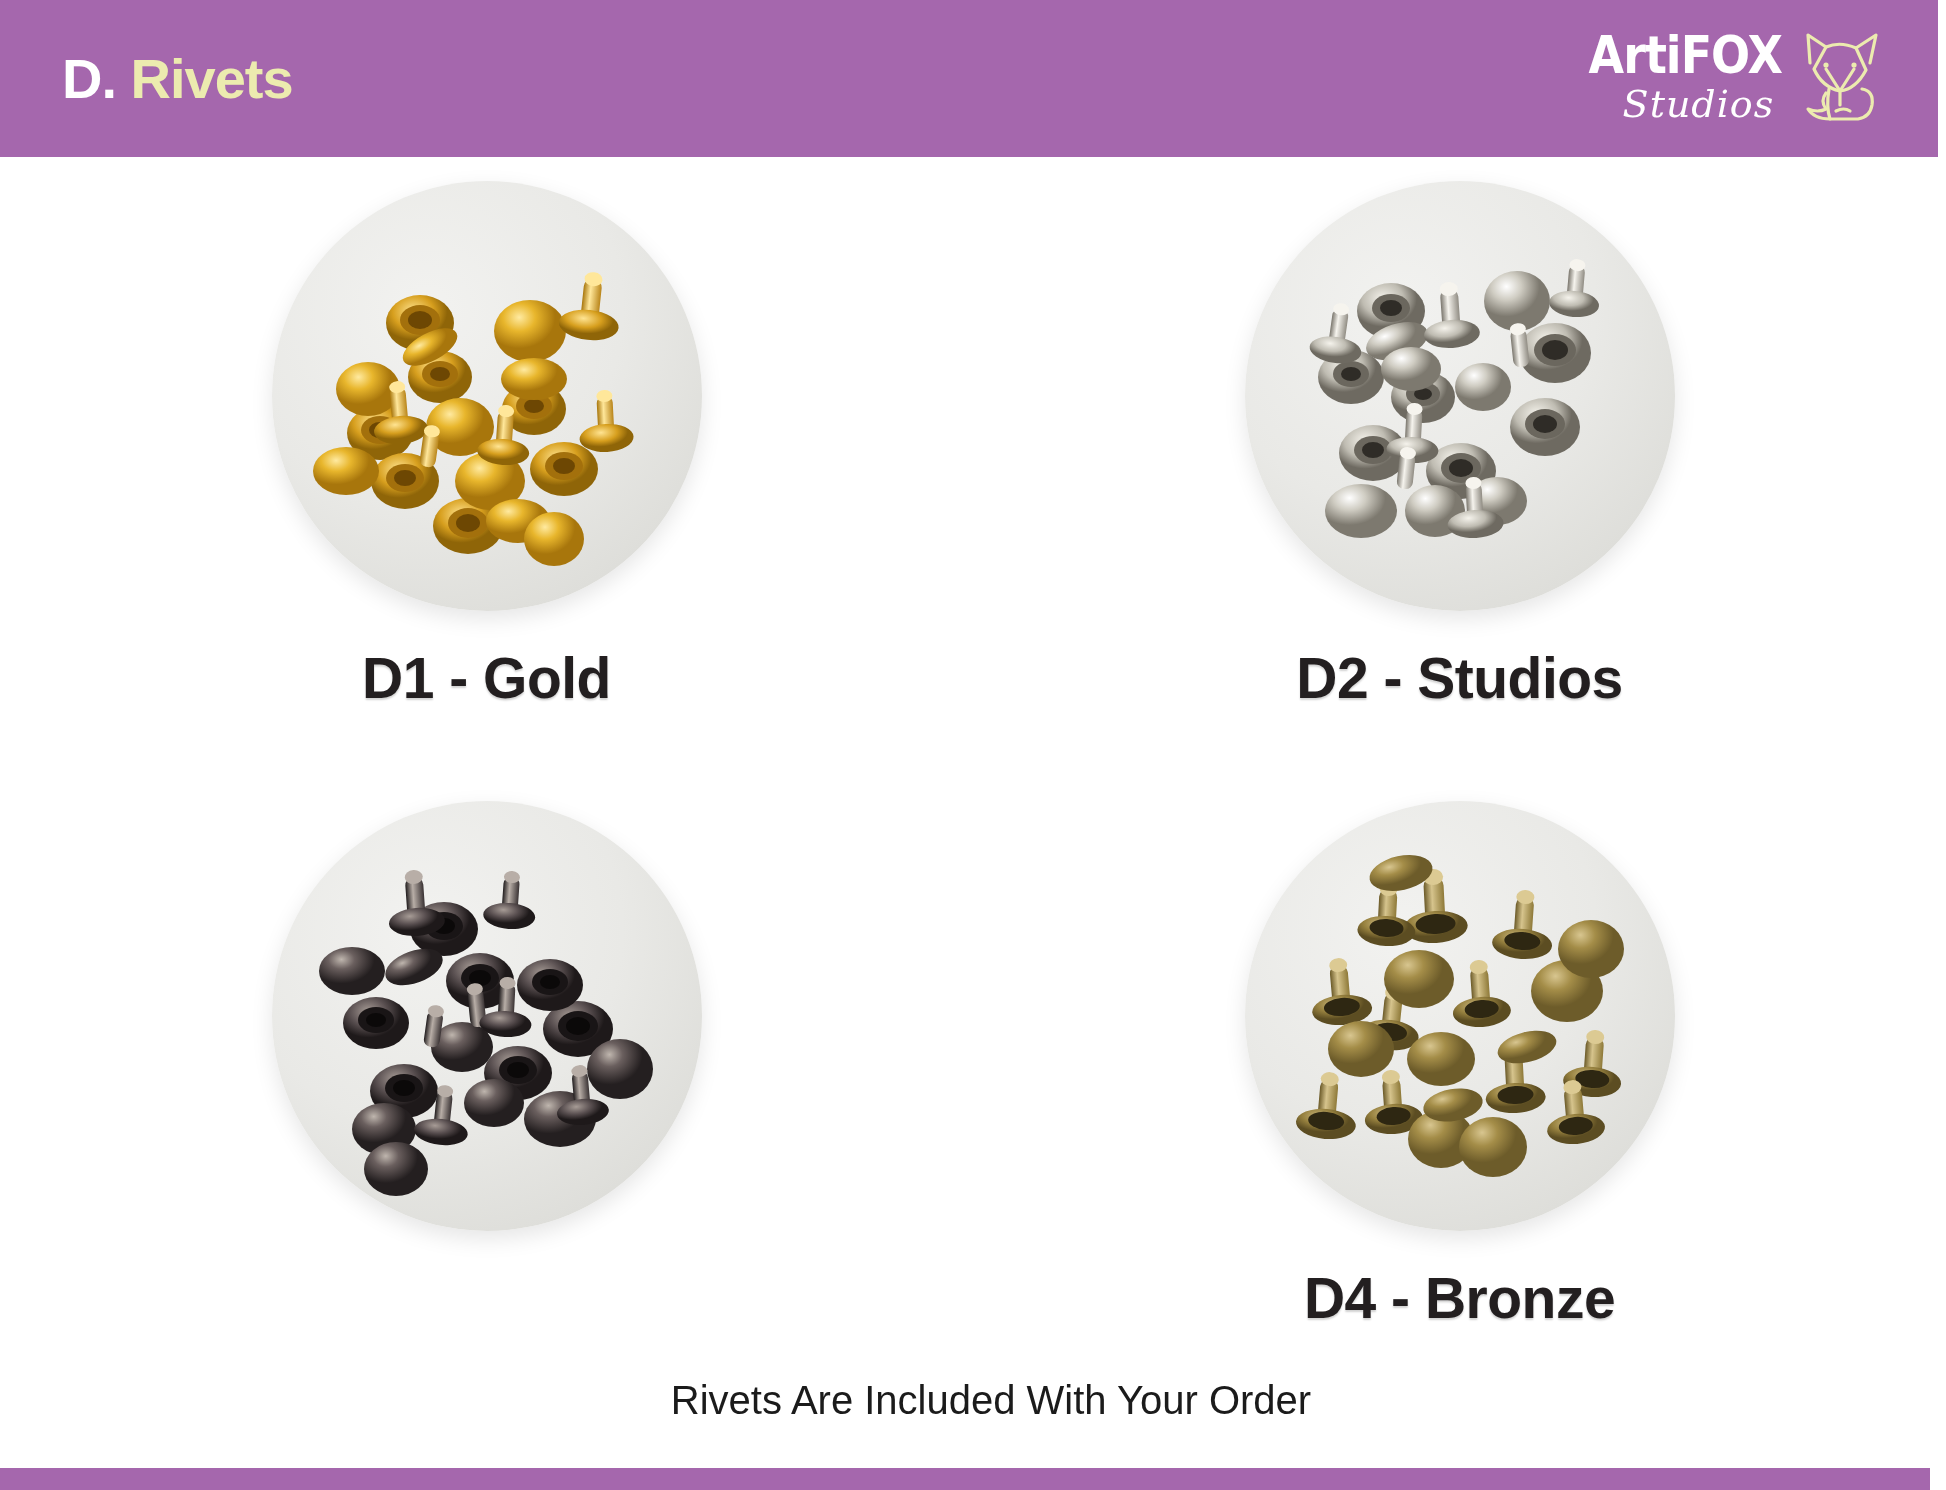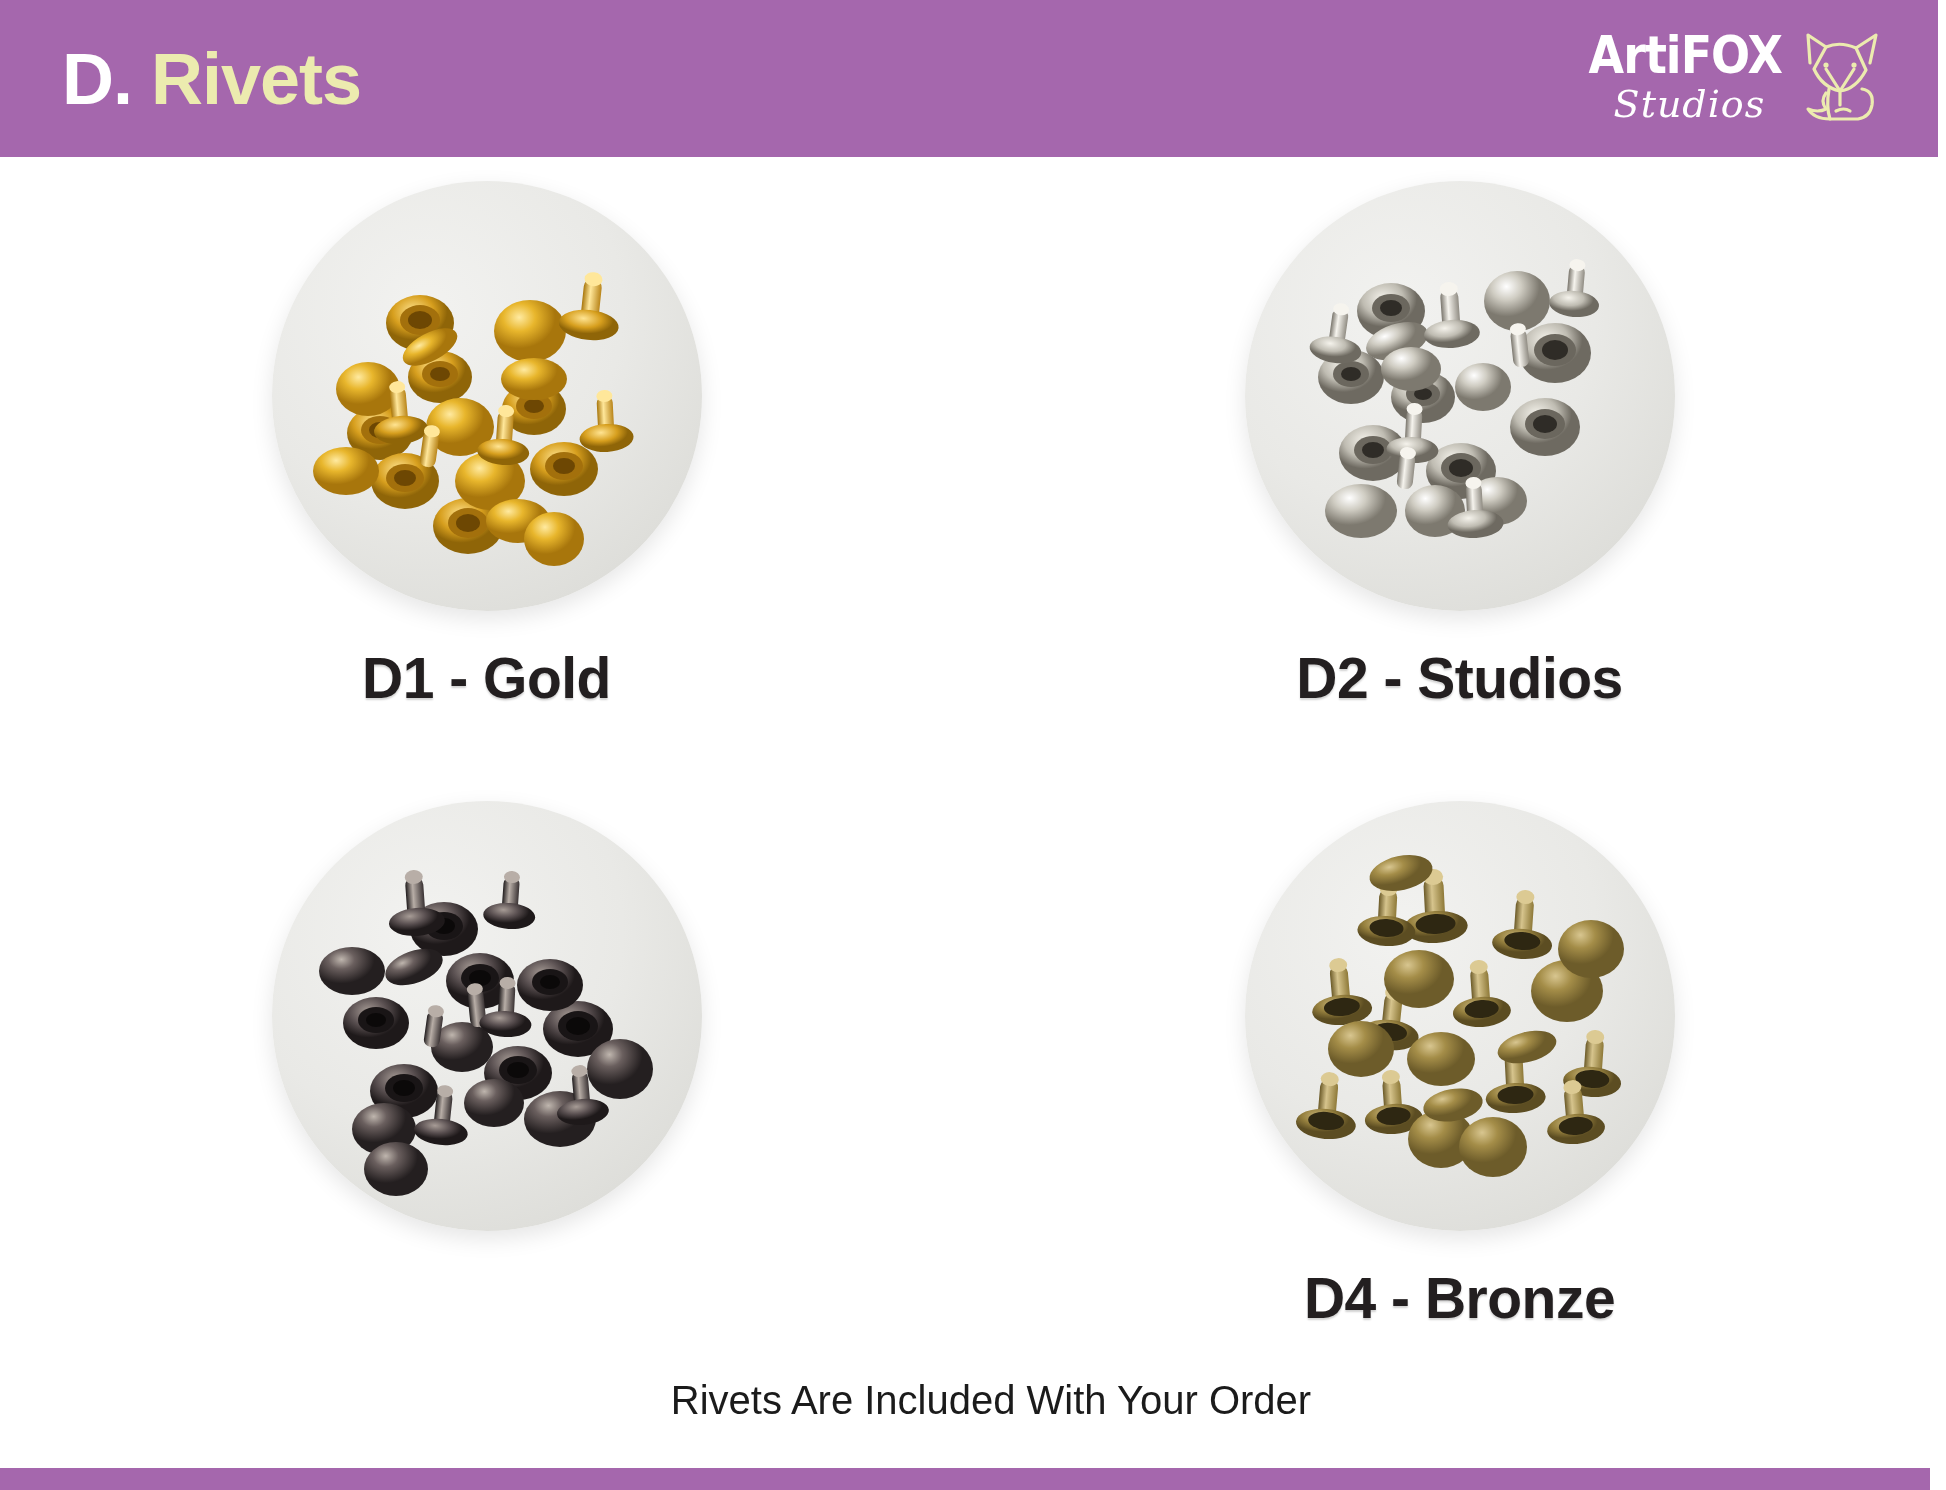--- a/index.html
+++ b/index.html
@@ -12,40 +12,40 @@
   .page { position:relative; width:1946px; height:1490px; background:#ffffff; }
 
   
   .header-band {
     position:absolute; left:0; top:0;
     width:1938px; height:157px;
     background:#a567ad;
     display:flex; align-items:center; justify-content:space-between;
   }
   .page-title {
-    font-size:72px; font-weight:bold; letter-spacing:-1px;
+    font-size:56px; font-weight:bold; letter-spacing:-1px;
     margin-left:62px; line-height:1; white-space:nowrap;
     user-select:none;
   }
   .page-title .t-prefix { color:#ffffff; }
   .page-title .t-main   { color:#ecebaf; }
 
   
   .logo { display:flex; align-items:center; margin-right:46px; gap:14px; }
   .logo-words { display:flex; flex-direction:column; align-items:flex-start; line-height:1; }
   .logo-brand {
     color:#ffffff; font-size:46px; font-weight:bold;
     font-family:"DejaVu Sans", sans-serif;
     letter-spacing:-1px;
     transform:scaleY(1.12); transform-origin:left bottom;
   }
   .logo-sub {
     color:#ffffff; font-size:38px;
     font-family:"DejaVu Serif", serif; font-style:italic;
-    margin-top:4px; margin-left:25px; letter-spacing:1px;
+    margin-top:4px; margin-left:34px; letter-spacing:1px;
   }
   .logo-fox { width:96px; height:104px; flex:none; }
 
   
   .grid {
     position:absolute; left:0; top:157px;
     width:1946px; height:1240px;
     display:grid;
     grid-template-columns:1fr 1fr;
     grid-template-rows:1fr 1fr;

